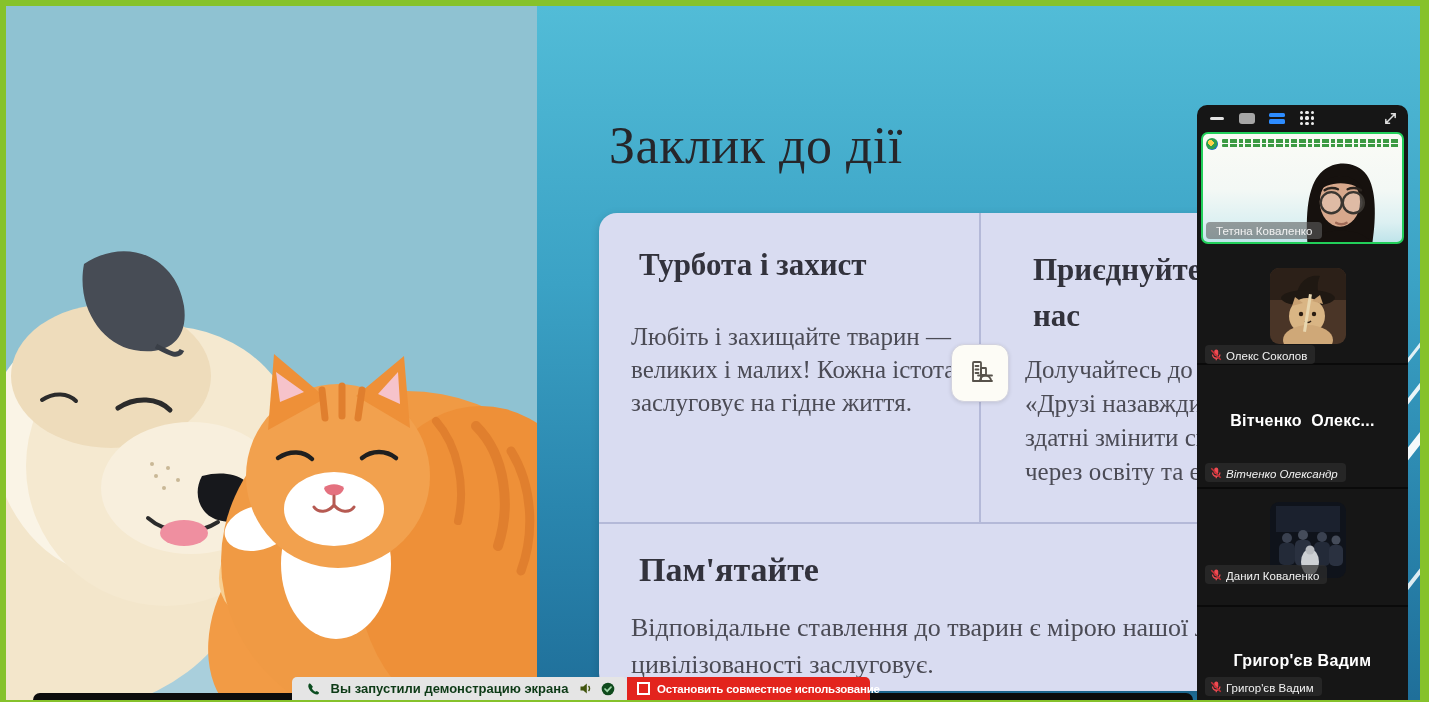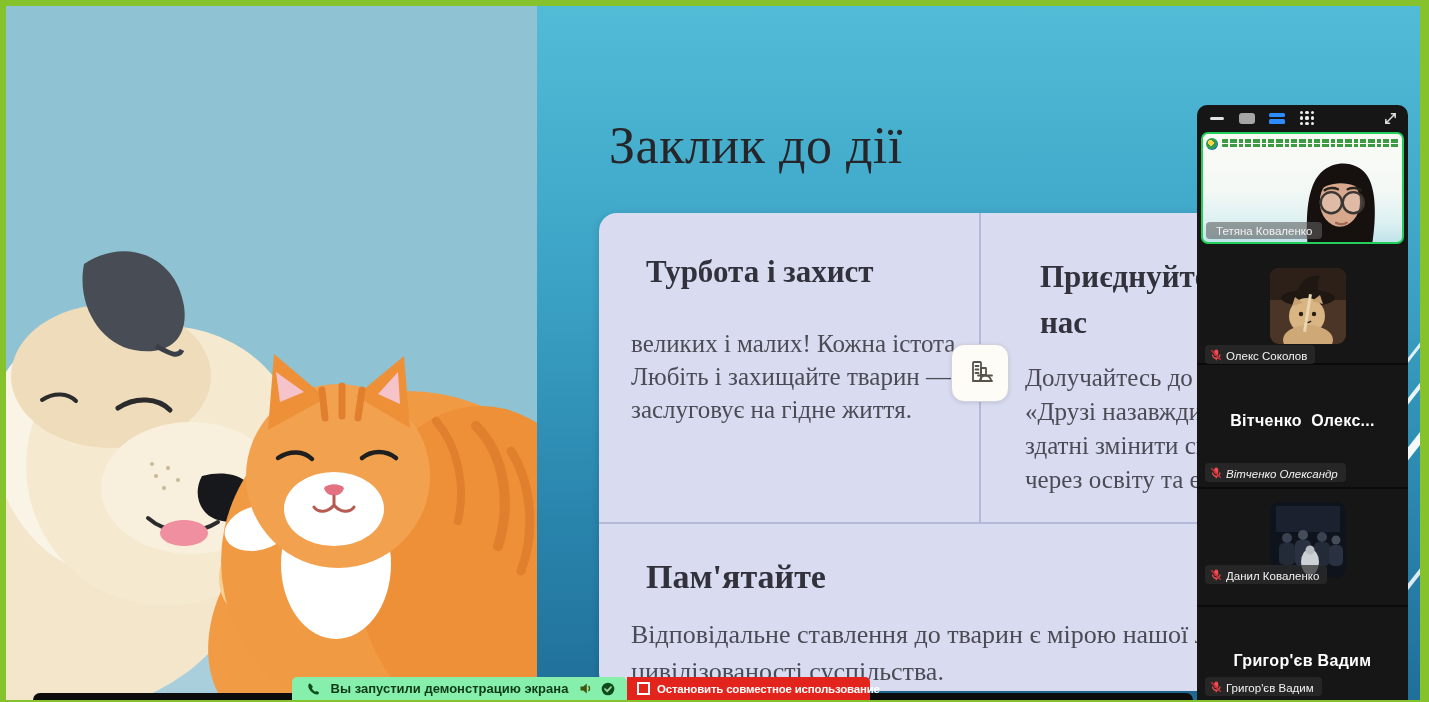--- a/index.html
+++ b/index.html
@@ -11,21 +11,21 @@
 
   
   .slide{position:absolute;left:531px;top:0;width:883px;height:694px;
     background:linear-gradient(180deg,#52bcd7 0%,#3ba2c5 40%,#2a86ae 72%,#1f6f9a 100%);}
   .slide-title{position:absolute;left:72px;top:110px;font-family:"Liberation Serif",serif;
     font-size:52px;color:#26262a;letter-spacing:.5px;}
   .card{position:absolute;left:62px;top:207px;width:780px;height:478px;background:#d9dcf1;
     border-radius:18px;box-shadow:0 2px 8px rgba(0,0,0,.15);}
   .vdiv{position:absolute;left:380px;top:0;width:2px;height:309px;background:rgba(150,156,195,.55);}
   .hdiv{position:absolute;left:0;top:309px;width:100%;height:2px;background:rgba(150,156,195,.55);}
-  .card h3{margin:15px;font-family:"Liberation Serif",serif;font-weight:600;color:#32323c;}
+  .card h3{margin:8px;font-family:"Liberation Serif",serif;font-weight:600;color:#32323c;}
   .col-left{position:absolute;left:32px;top:26px;width:330px;}
   .col-left h3{font-size:31px;}
   .col-right{position:absolute;left:426px;top:26px;width:340px;}
   .col-right h3{font-size:31px;line-height:46px;white-space:nowrap;}
   .body-lines{font-family:"Liberation Serif",serif;font-size:25px;color:#4b4b55;}
   .col-left .body-lines{margin-top:37px;line-height:33px;}
   .col-right .body-lines{margin-top:14px;line-height:34px;}
   .body-lines div{white-space:nowrap;}
   .memo{position:absolute;left:32px;top:330px;width:740px;}
   .memo h3{font-size:34px;}
@@ -66,21 +66,21 @@
     color:#f2f2f2;font-size:11.5px;padding:2.5px 8px 2.5px 5px;border-radius:4px;white-space:nowrap;}
   .vtile .name-chip{left:3px;bottom:3px;background:rgba(95,95,95,.6);padding:2.5px 10px;}
   .center-name{position:absolute;left:0;width:100%;text-align:center;color:#fff;font-weight:700;
     font-size:16px;letter-spacing:.3px;white-space:pre;}
   .avatar{position:absolute;border-radius:9px;overflow:hidden;}
   .sep{position:absolute;left:0;width:100%;height:2px;background:#0a0a0a;}
 
   
   .dock{position:absolute;left:27px;top:687px;width:1160px;height:7px;background:#0c0c0c;border-radius:8px 8px 0 0;}
   .pill{position:absolute;top:671px;height:23px;display:flex;align-items:center;}
-  .pill-green{left:286px;width:335px;background:#86efac;border-radius:5px 5px 0 0;}
+  .pill-green{left:286px;width:335px;background:#e5e5e5;border-radius:5px 5px 0 0;}
   .pill-green .txt{flex:1;text-align:center;font-weight:700;font-size:13px;color:#0d3a16;}
   .pill-red{left:621px;width:243px;background:#e3241d;border-radius:0 5px 0 0;gap:7px;padding-left:10px;box-sizing:border-box;}
   .pill-red .txt{font-weight:700;font-size:11.5px;color:#fff;letter-spacing:-.2px;white-space:nowrap;}
   .stop-sq{width:9px;height:9px;border:2.5px solid #fff;background:transparent;flex:none;}
   .ic{flex:none;display:flex;align-items:center;justify-content:center;}
 </style>
 </head>
 <body>
 
 <div class="frame">
@@ -139,22 +139,22 @@
   <div class="slide">
     <div class="slide-title">Заклик до дії</div>
 
     <div class="card">
       <div class="vdiv"></div>
       <div class="hdiv"></div>
 
       <div class="col-left">
         <h3>Турбота і захист</h3>
         <div class="body-lines">
+          <div>Любіть і захищайте тварин —</div>
           <div>великих і малих! Кожна істота</div>
-          <div>Любіть і захищайте тварин —</div>
           <div>заслуговує на гідне життя.</div>
         </div>
       </div>
 
       <div class="col-right">
         <h3><span>Приєднуйтесь до</span><br>
         <span>нас</span></h3>
         <div class="body-lines">
           <div>Долучайтесь до нашої</div>
           <div>«Друзі назавжди», ми</div>
@@ -175,21 +175,21 @@
             <line x1="8" y1="23" x2="27" y2="23"></line>
             <path d="M15,23 A5.5,5.5 0 0 1 26,23"></path>
           </g>
         </svg>
       </div>
 
       <div class="memo">
         <h3>Пам'ятайте</h3>
         <div class="body-lines">
           <div>Відповідальне ставлення до тварин є мірою нашої людяності</div>
-          <div>цивілізованості суспільства.</div>
+          <div>цивілізованості заслуговує.</div>
         </div>
       </div>
     </div>
   </div>
 
   <div class="stripes">
     <span class="st1"></span>
         <span class="st2"></span>
         <span class="st3"></span>
         <span class="st4"></span>

